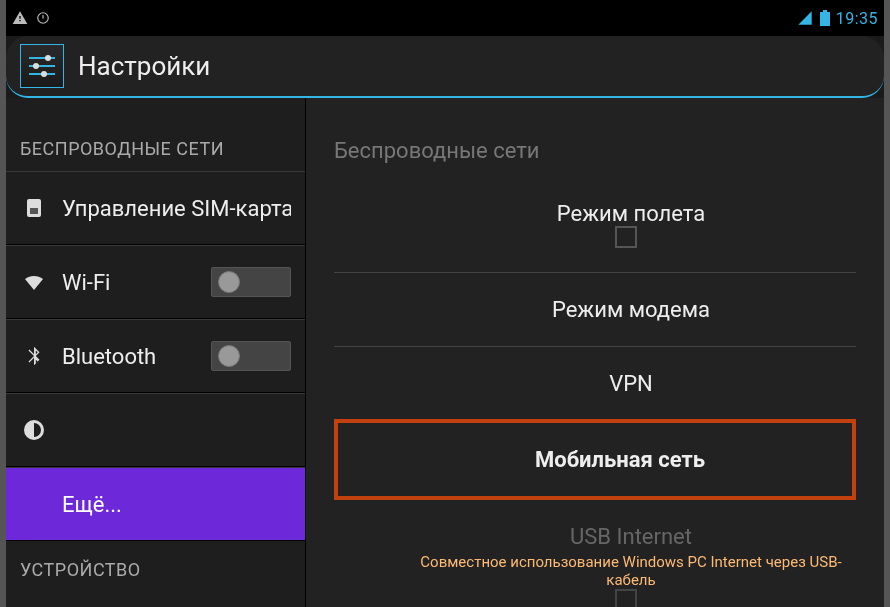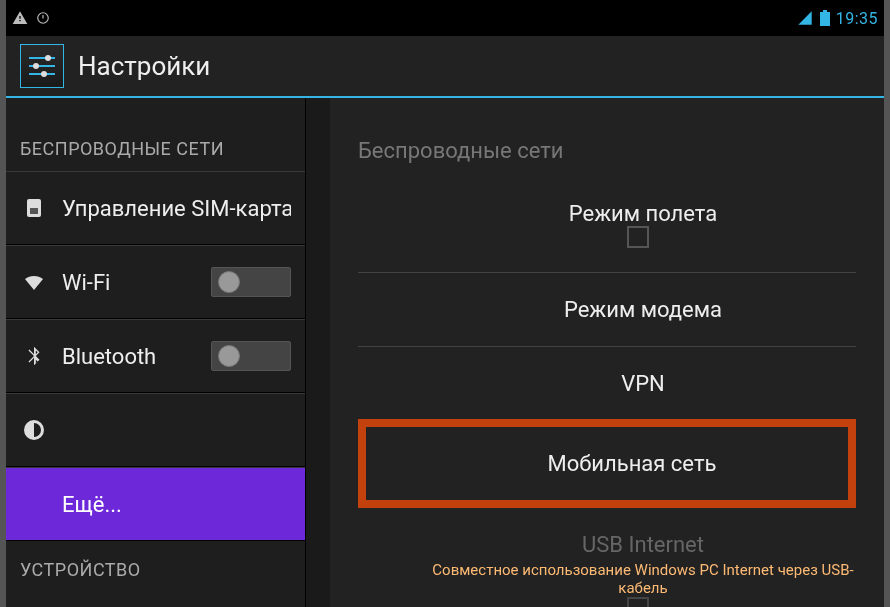--- a/index.html
+++ b/index.html
@@ -35,32 +35,33 @@
   .status-right .time { font-size:16px; letter-spacing:0.5px; }
 
   
   .title-bar {
     height: 62px;
     background: #222;
     display:flex;
     align-items:center;
     padding: 0 14px;
     border-bottom: 2px solid #33b5e5;
+    border-radius: 22px;
   }
   .settings-icon-box {
     width: 44px; height: 44px;
     display:flex; align-items:center; justify-content:center;
     border: 1px solid #33b5e5;
     background: linear-gradient(#2a2a2a,#1a1a1a);
     margin-right: 14px;
   }
   .app-title { font-size: 26px; color:#eee; }
 
   
-  .main { flex:1; display:flex; min-height:0;gap:24px; }
+  .main { flex:1; display:flex; min-height:0; }
   .left-pane {
     width: 300px;
     background:#1e1e1e;
     border-right: 1px solid #000;
     display:flex;
     flex-direction:column;
   }
   .right-pane {
     flex:1;
     background:#222;
@@ -130,23 +131,24 @@
     margin: 0 28px;
     border-bottom:1px solid #444;
     font-size: 22px;
     color:#eee;
     display:flex;
     align-items:center;
     position:relative;
     flex-direction:column;
   }
   .right-item.highlight {
-    border: 8px solid #c2410c;
+    border: 4px solid #c2410c;
     padding-left: 50px;
     margin-top:-2px;
+    font-weight:bold;
   }
   .right-item .title { flex:1; }
   .right-item.disabled { color:#666; }
   .right-item.disabled .sub { color:#fdba74; font-size:15px; margin-top:4px; }
   .right-item .col { display:flex; flex-direction:column; flex:1; }
   .checkbox {
     width:22px; height:22px;
     border:2px solid #555;
     margin-right: 10px;
   }

